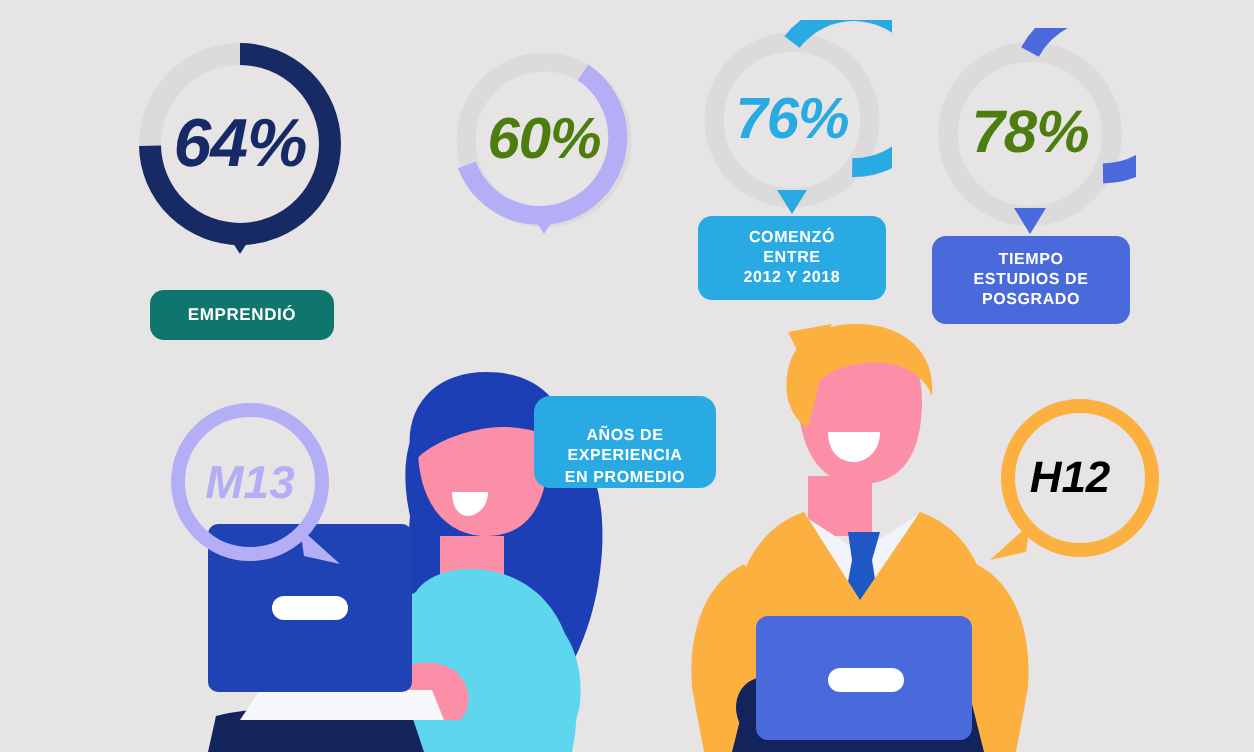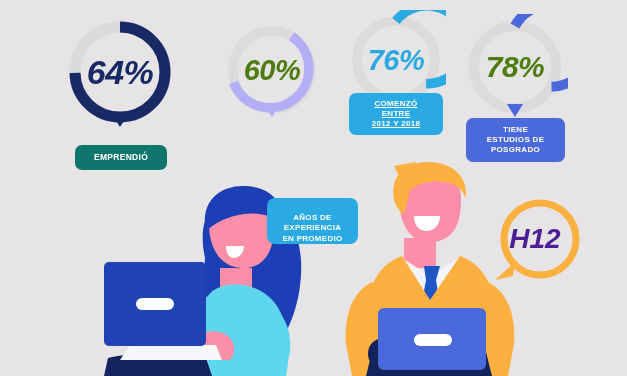--- a/index.html
+++ b/index.html
@@ -130,41 +130,41 @@
 
   <div class="stat-group" style="left:346px; top:10px;">
     <div class="donut-wrap" style="width:100px;height:100px;">
       <svg class="donut-svg" width="100" height="112" viewBox="0 0 100 112">
         <circle cx="50" cy="50" r="39" fill="none" stroke="#dcdada" stroke-width="9.5"></circle>
         <path d="M 50 11 A 39 39 0 1 1 80.1 73.8" fill="none" stroke="#29aae3" stroke-width="9.5" stroke-linecap="butt"></path>
         <path d="M 42.5 85 L 57.5 85 L 50 97 Z" fill="#29aae3"></path>
       </svg>
       <div class="donut-value" style="color:#29aae3; font-size:29px; height:100px;">76%</div>
     </div>
-    <div class="pill" style="left:3px; top:83px; width:94px; height:42px; background:#29aae3; font-size:8px;text-decoration:underline;">
+    <div class="pill" style="left:3px; top:98px; width:94px; height:42px; background:#29aae3; font-size:8px;">
       <div>
         <div>COMENZÓ</div>
         <div>ENTRE</div>
         <div>2012 Y 2018</div>
       </div>
     </div>
   </div>
 
   <div class="stat-group" style="left:462px; top:14px;">
     <div class="donut-wrap" style="width:106px;height:106px;">
       <svg class="donut-svg" width="106" height="118" viewBox="0 0 106 118">
         <circle cx="53" cy="53" r="41" fill="none" stroke="#dcdada" stroke-width="10"></circle>
         <path d="M 53 12 A 41 41 0 1 1 89.5 72.7" fill="none" stroke="#4a69da" stroke-width="10" stroke-linecap="butt"></path>
         <path d="M 45 90 L 61 90 L 53 103 Z" fill="#4a69da"></path>
       </svg>
       <div class="donut-value" style="color:#4d7c0f; font-size:30px; height:106px;">78%</div>
     </div>
     <div class="pill" style="left:4px; top:104px; width:99px; height:44px; background:#4a69da; font-size:8px;">
       <div>
-        <div>TIENE</div>
+        <div>TIEMPO</div>
         <div>ESTUDIOS DE</div>
         <div>POSGRADO</div>
       </div>
     </div>
   </div>
 
   <svg class="layer" viewBox="0 0 627 376">
 
     <g>
 
@@ -230,27 +230,34 @@
 
       <path d="M376 340 C388 334 402 338 406 348 L406 362 L370 362 C366 354 368 344 376 340 Z" fill="#13235c"></path>
 
       <path d="M372 352 C398 346 460 346 486 352 L492 376 L366 376 Z" fill="#13235c"></path>
 
       <rect x="378" y="308" width="108" height="62" rx="6" fill="#4a69da"></rect>
       <rect x="414" y="334" width="38" height="12" rx="6" fill="#ffffff"></rect>
     </g>
   </svg>
 
+  <div class="bubble-wrap" style="left:82px; top:198px; width:86px; height:86px;">
+    <svg width="96" height="92" viewBox="0 0 96 92">
+      <circle cx="43" cy="43" r="36" fill="none" stroke="#b3aef5" stroke-width="7"></circle>
+      <path d="M68 66 L88 84 L70 80 Z" fill="#b3aef5"></path>
+    </svg>
+    <div class="bubble-value" style="color:#b3aef5; font-size:23px; width:86px; height:86px;">M13</div>
+  </div>
 
   <div class="bubble-wrap" style="left:487px; top:196px; width:86px; height:86px;">
     <svg width="96" height="92" viewBox="0 0 96 92">
       <circle cx="53" cy="43" r="36" fill="none" stroke="#fcb040" stroke-width="7"></circle>
       <path d="M28 66 L8 84 L26 80 Z" fill="#fcb040"></path>
     </svg>
-    <div class="bubble-value" style="color:#4c1d95; font-size:28px; width:96px; height:86px;text-align:center;">H12</div>
+    <div class="bubble-value" style="color:#000000; font-size:22px; width:96px; height:86px;text-align:center;">H12</div>
   </div>
 
   <div class="center-pill" style="left:267px; top:198px; width:91px; height:46px; background:#29aae3; font-size:8px;">
     <div>
       <div>AÑOS DE</div>
       <div>EXPERIENCIA</div>
       <div>EN PROMEDIO</div>
     </div>
   </div>
 

